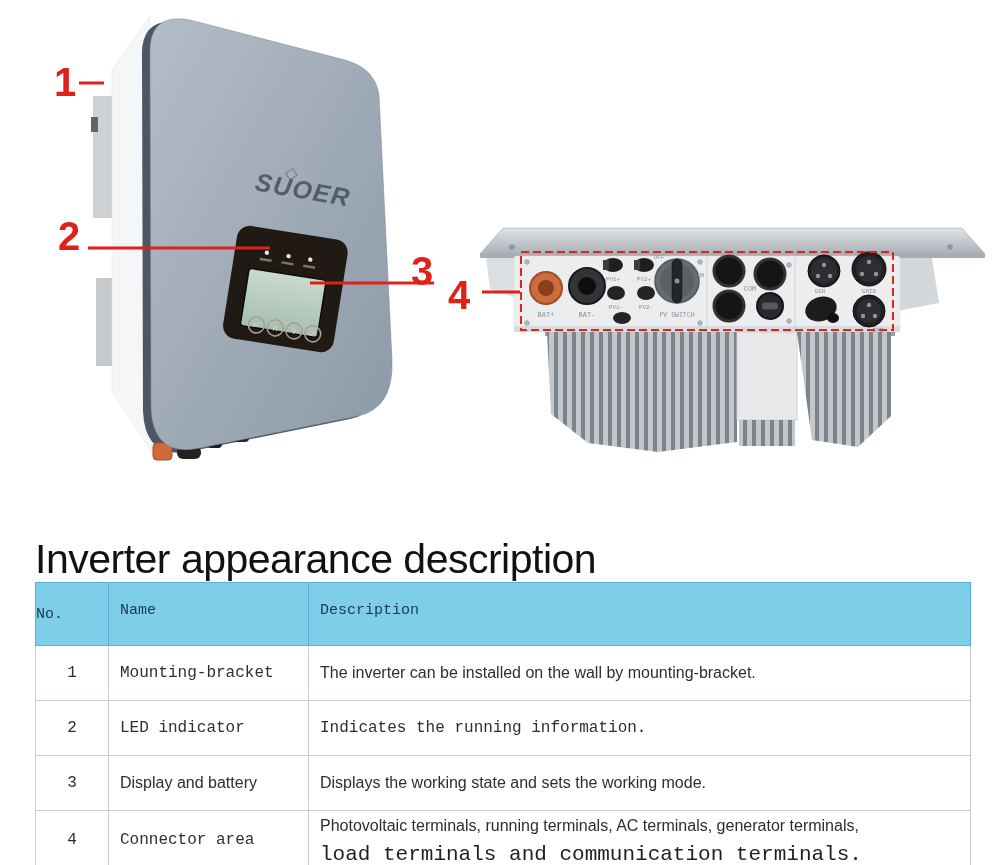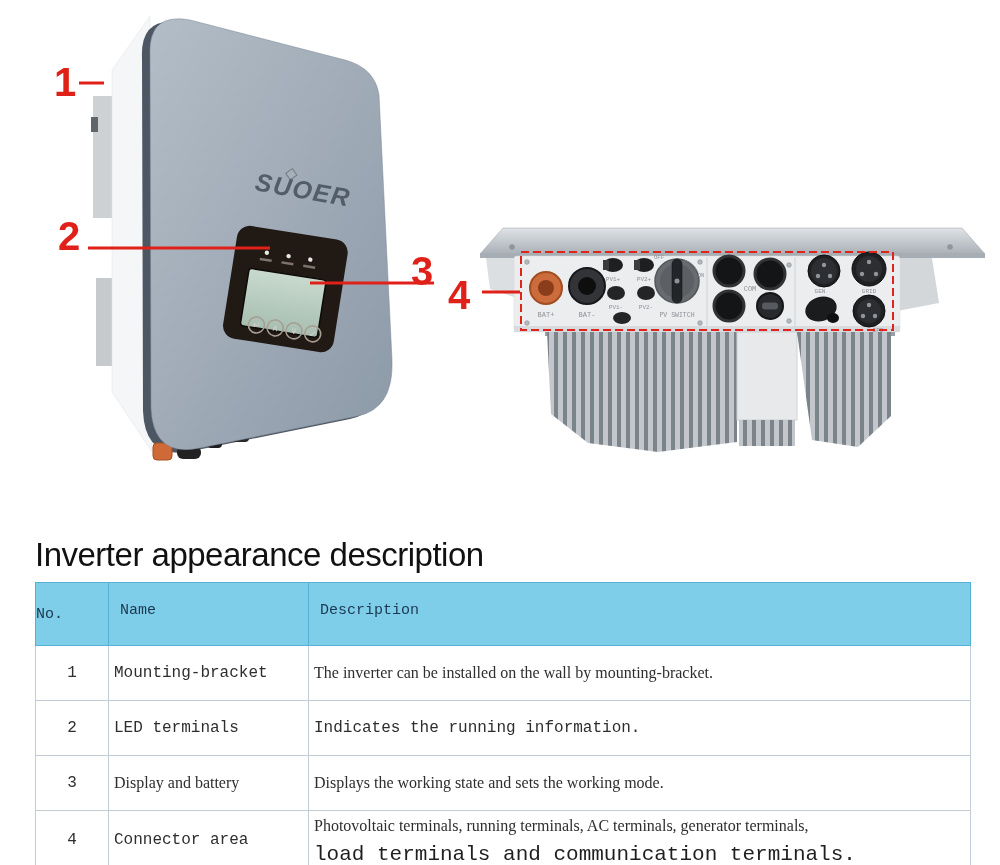--- a/index.html
+++ b/index.html
@@ -1,31 +1,31 @@
 <!DOCTYPE html>
 <html><head>
 <meta charset="utf-8">
 <style>
   html,body{margin:0;padding:0;background:#ffffff;}
   #page{position:relative;width:1000px;height:865px;background:#ffffff;overflow:hidden;
         font-family:"Liberation Sans",sans-serif;}
   #illustration{position:absolute;left:0;top:0;}
-  #section-title{position:absolute;left:35px;top:536px;font-size:33px;letter-spacing:-0.5px;
+  #section-title{position:absolute;left:35px;top:536px;font-size:41px;letter-spacing:-0.5px;
                  color:#111;font-weight:400;}
   #desc-table{position:absolute;left:35px;top:582px;width:935px;border-collapse:collapse;
               table-layout:fixed;}
   #desc-table col.c1{width:73px;} #desc-table col.c2{width:200px;} #desc-table col.c3{width:662px;}
   #desc-table th{background:#7ecde9;height:54px;font-weight:400;font-size:15px;color:#1c3850;
                  border:1px solid #57b1d4;text-align:left;padding:0 0 8px 11px;}
   #desc-table th.center{text-align:left;padding:0;}
   #desc-table td{border:1px solid #c3ccd2;height:54px;font-size:16px;color:#2e2e2e;
-                 padding:0 0 0 5px;vertical-align:middle;background:#fff;}
+                 padding:0 0 0 11px;vertical-align:middle;background:#fff;}
   #desc-table td.center{text-align:center;padding:0;}
   .mono{font-family:"Liberation Mono",monospace;font-size:21px;color:#1f1f1f;}
-  .sans{font-family:Liberation Serif, serif;}
+  .sans{font-family:Liberation Sans, sans-serif;}
   .twoline{line-height:29px;padding-top:2px;}
   svg text{font-family:"Liberation Sans",sans-serif;}
   text.tinylabel{font-family:"Liberation Mono",monospace;fill:#8d9298;}
   text.callout{font-size:40px;font-weight:bold;fill:#df2119;}
 </style>
 </head>
 <body>
 
 <div id="page">
 
@@ -214,21 +214,21 @@
     <th class="mono">Name</th>
     <th class="mono">Description</th>
   </tr>
   <tr style="height:55px;">
     <td class="mono center">1</td>
     <td class="mono">Mounting-bracket</td>
     <td class="sans">The inverter can be installed on the wall by mounting-bracket.</td>
   </tr>
   <tr>
     <td class="mono center">2</td>
-    <td class="mono">LED terminals</td>
+    <td class="mono">LED indicator</td>
     <td class="mono">Indicates the running information.</td>
   </tr>
   <tr>
     <td class="mono center">3</td>
     <td class="sans">Display and battery</td>
     <td class="sans">Displays the working state and sets the working mode.</td>
   </tr>
   <tr>
     <td class="mono center">4</td>
     <td class="mono">Connector area</td>

